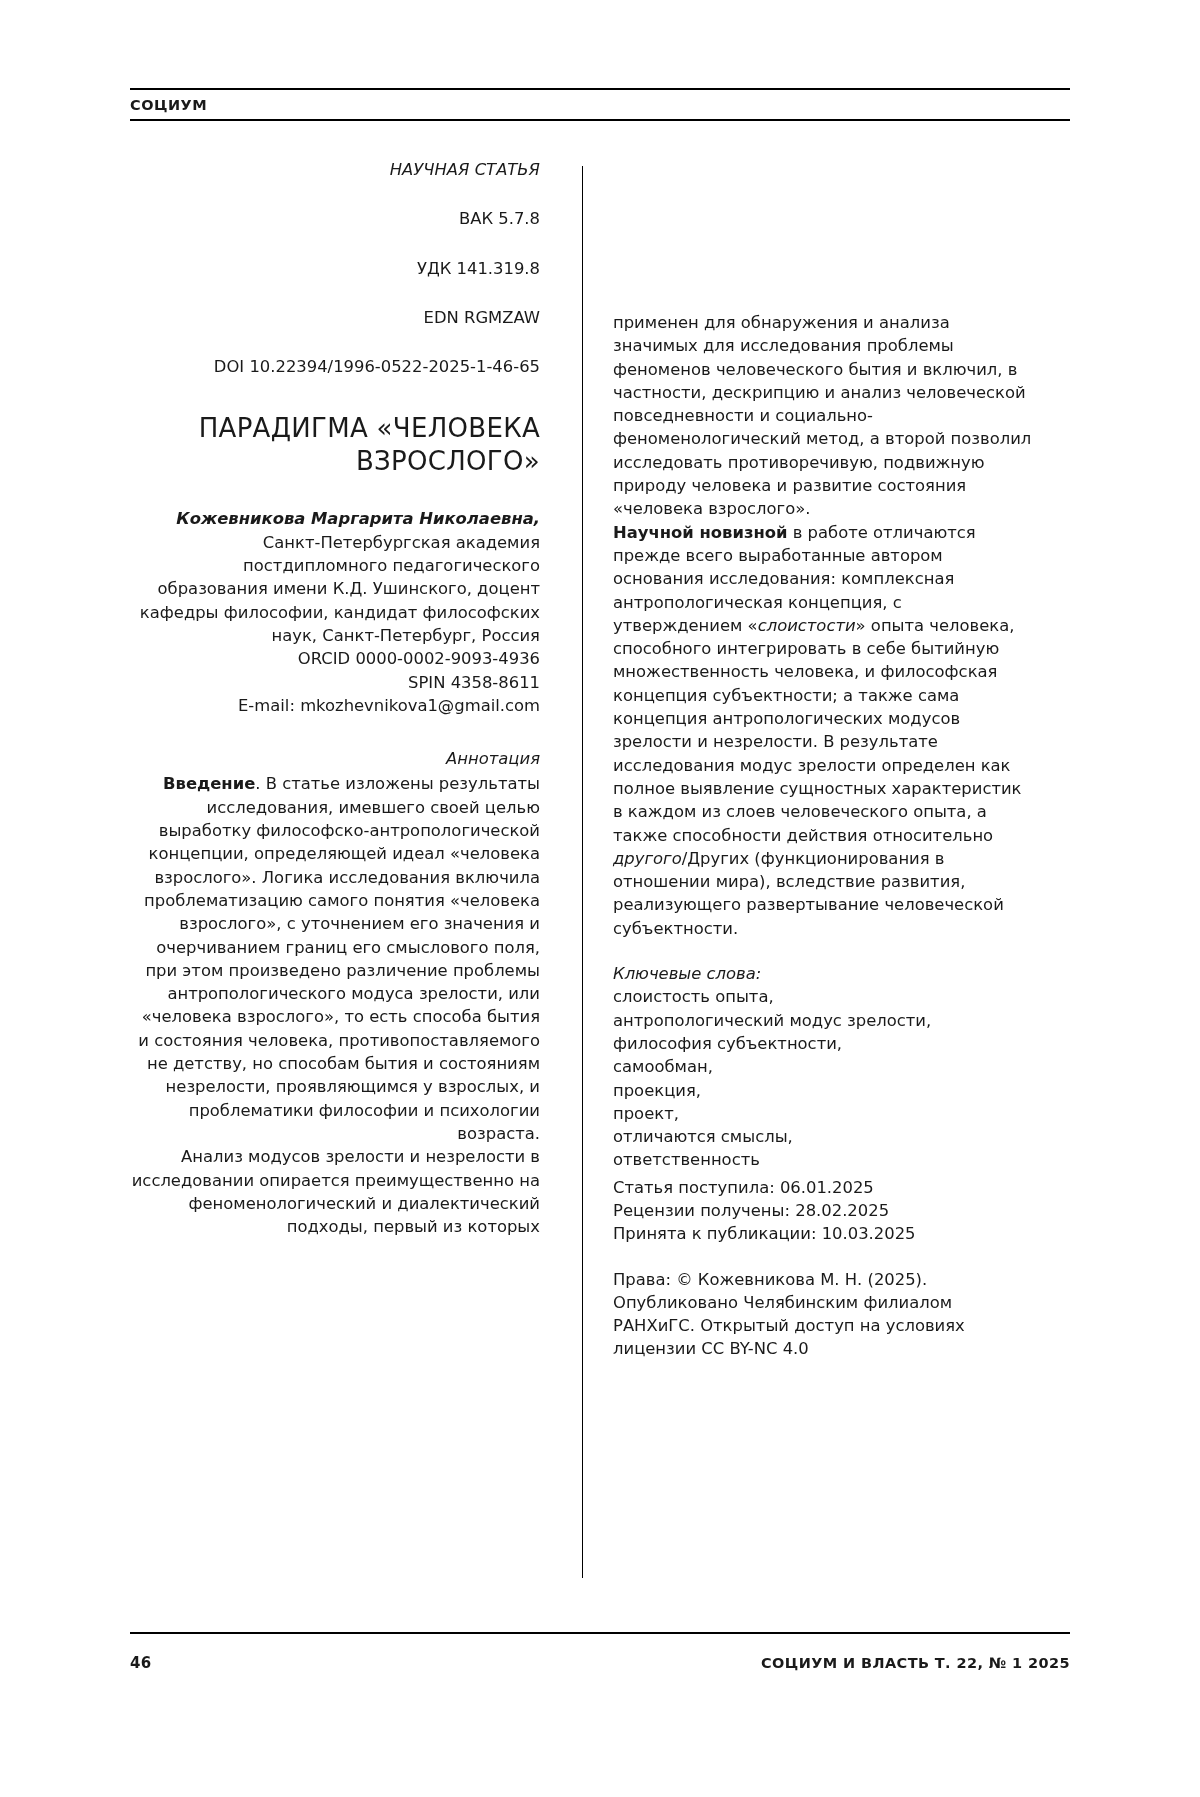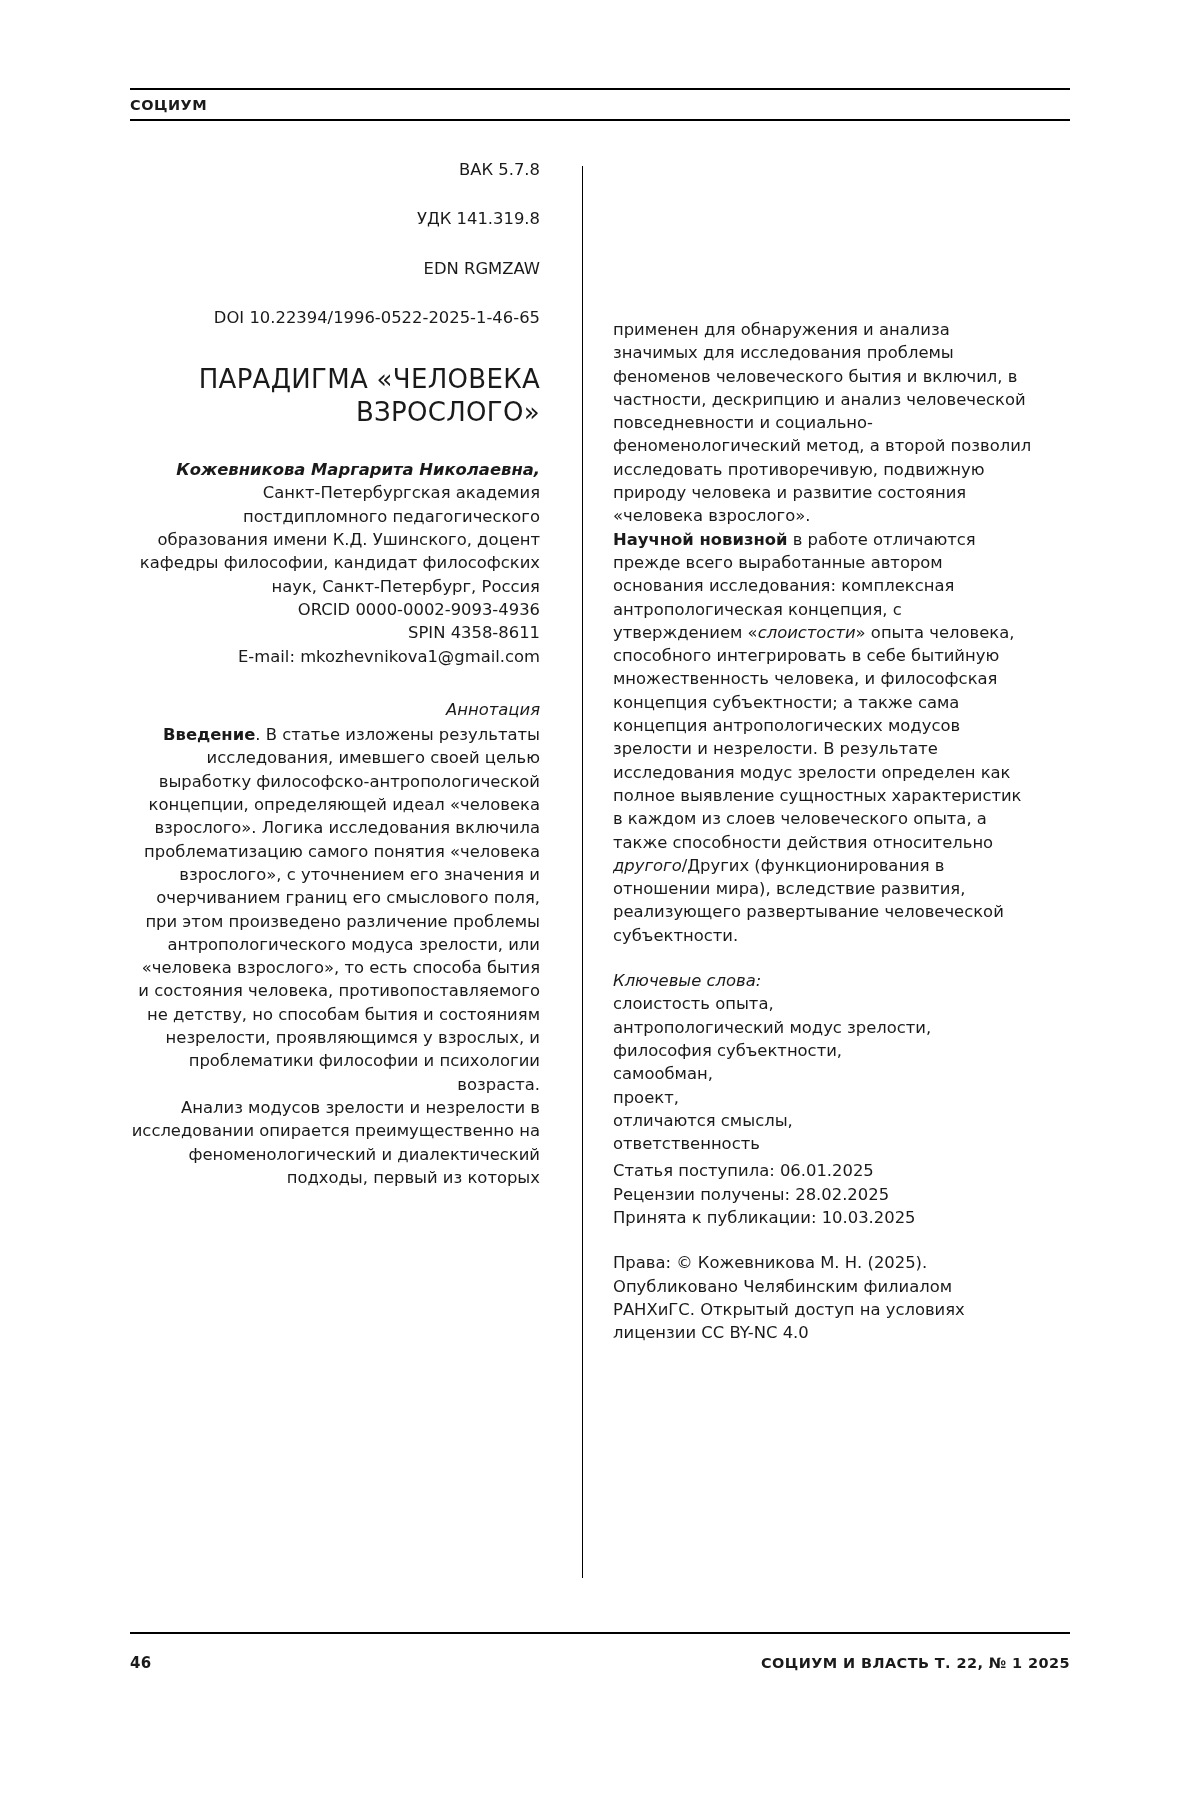--- a/index.html
+++ b/index.html
@@ -66,21 +66,21 @@
     position: absolute;
     left: 452px;
     top: 8px;
     width: 0;
     height: 1412px;
     border-left: 1.5px solid #000;
   }
   .col-right {
     position: absolute;
     left: 483px;
-    top: 160px;
+    top: 153px;
     width: 420px;
     font-size: 16.4px;
     line-height: 1.42;
     text-align: left;
   }
 
   
   .citation {
     font-size: 16.4px;
     line-height: 1.42;
@@ -177,20 +177,21 @@
     <div class="header-rule-bottom"></div>
   </div>
 
   <div class="content">
 
     <div class="divider"></div>
 
     <div class="col-left">
 
 
+      <div class="meta-line meta-italic">НАУЧНАЯ СТАТЬЯ</div>
       <div class="meta-line">ВАК 5.7.8</div>
       <div class="meta-line">УДК 141.319.8</div>
       <div class="meta-line">EDN RGMZAW</div>
       <div class="meta-line">DOI 10.22394/1996-0522-2025-1-46-65</div>
 
       <div class="title">ПАРАДИГМА «ЧЕЛОВЕКА ВЗРОСЛОГО»</div>
 
       <div class="affil">
         <span class="author-name">Кожевникова Маргарита Николаевна,</span>
         <span>Санкт-Петербургская академия постдипломного педагогического образования имени К.Д. Ушинского, доцент кафедры философии, кандидат философских наук, Санкт-Петербург, Россия</span>
@@ -215,20 +216,21 @@
       <div class="rc-para">
         <b>Научной новизной</b><span> в работе отличаются прежде всего выработанные автором основания исследования: комплексная антропологическая концепция, с утверждением «</span><i>слоистости</i><span>» опыта человека, способного интегрировать в себе бытийную множественность человека, и философская концепция субъектности; а также сама концепция антропологических модусов зрелости и незрелости. В результате исследования модус зрелости определен как полное выявление сущностных характеристик в каждом из слоев человеческого опыта, а также способности действия относительно </span><i>другого</i><span>/Других (функционирования в отношении мира), вследствие развития, реализующего развертывание человеческой субъектности.</span>
       </div>
 
       <div class="kw-head">Ключевые слова:</div>
       <div class="kw-list">
         <div>слоистость опыта,</div>
         <div>антропологический модус зрелости,</div>
         <div>философия субъектности,</div>
         <div>самообман,</div>
+        <div>проекция,</div>
         <div>проект,</div>
         <div>отличаются смыслы,</div>
         <div>ответственность</div>
       </div>
 
       <div class="dates">
         <div>Статья поступила: 06.01.2025</div>
         <div>Рецензии получены: 28.02.2025</div>
         <div>Принята к публикации: 10.03.2025</div>
       </div>

